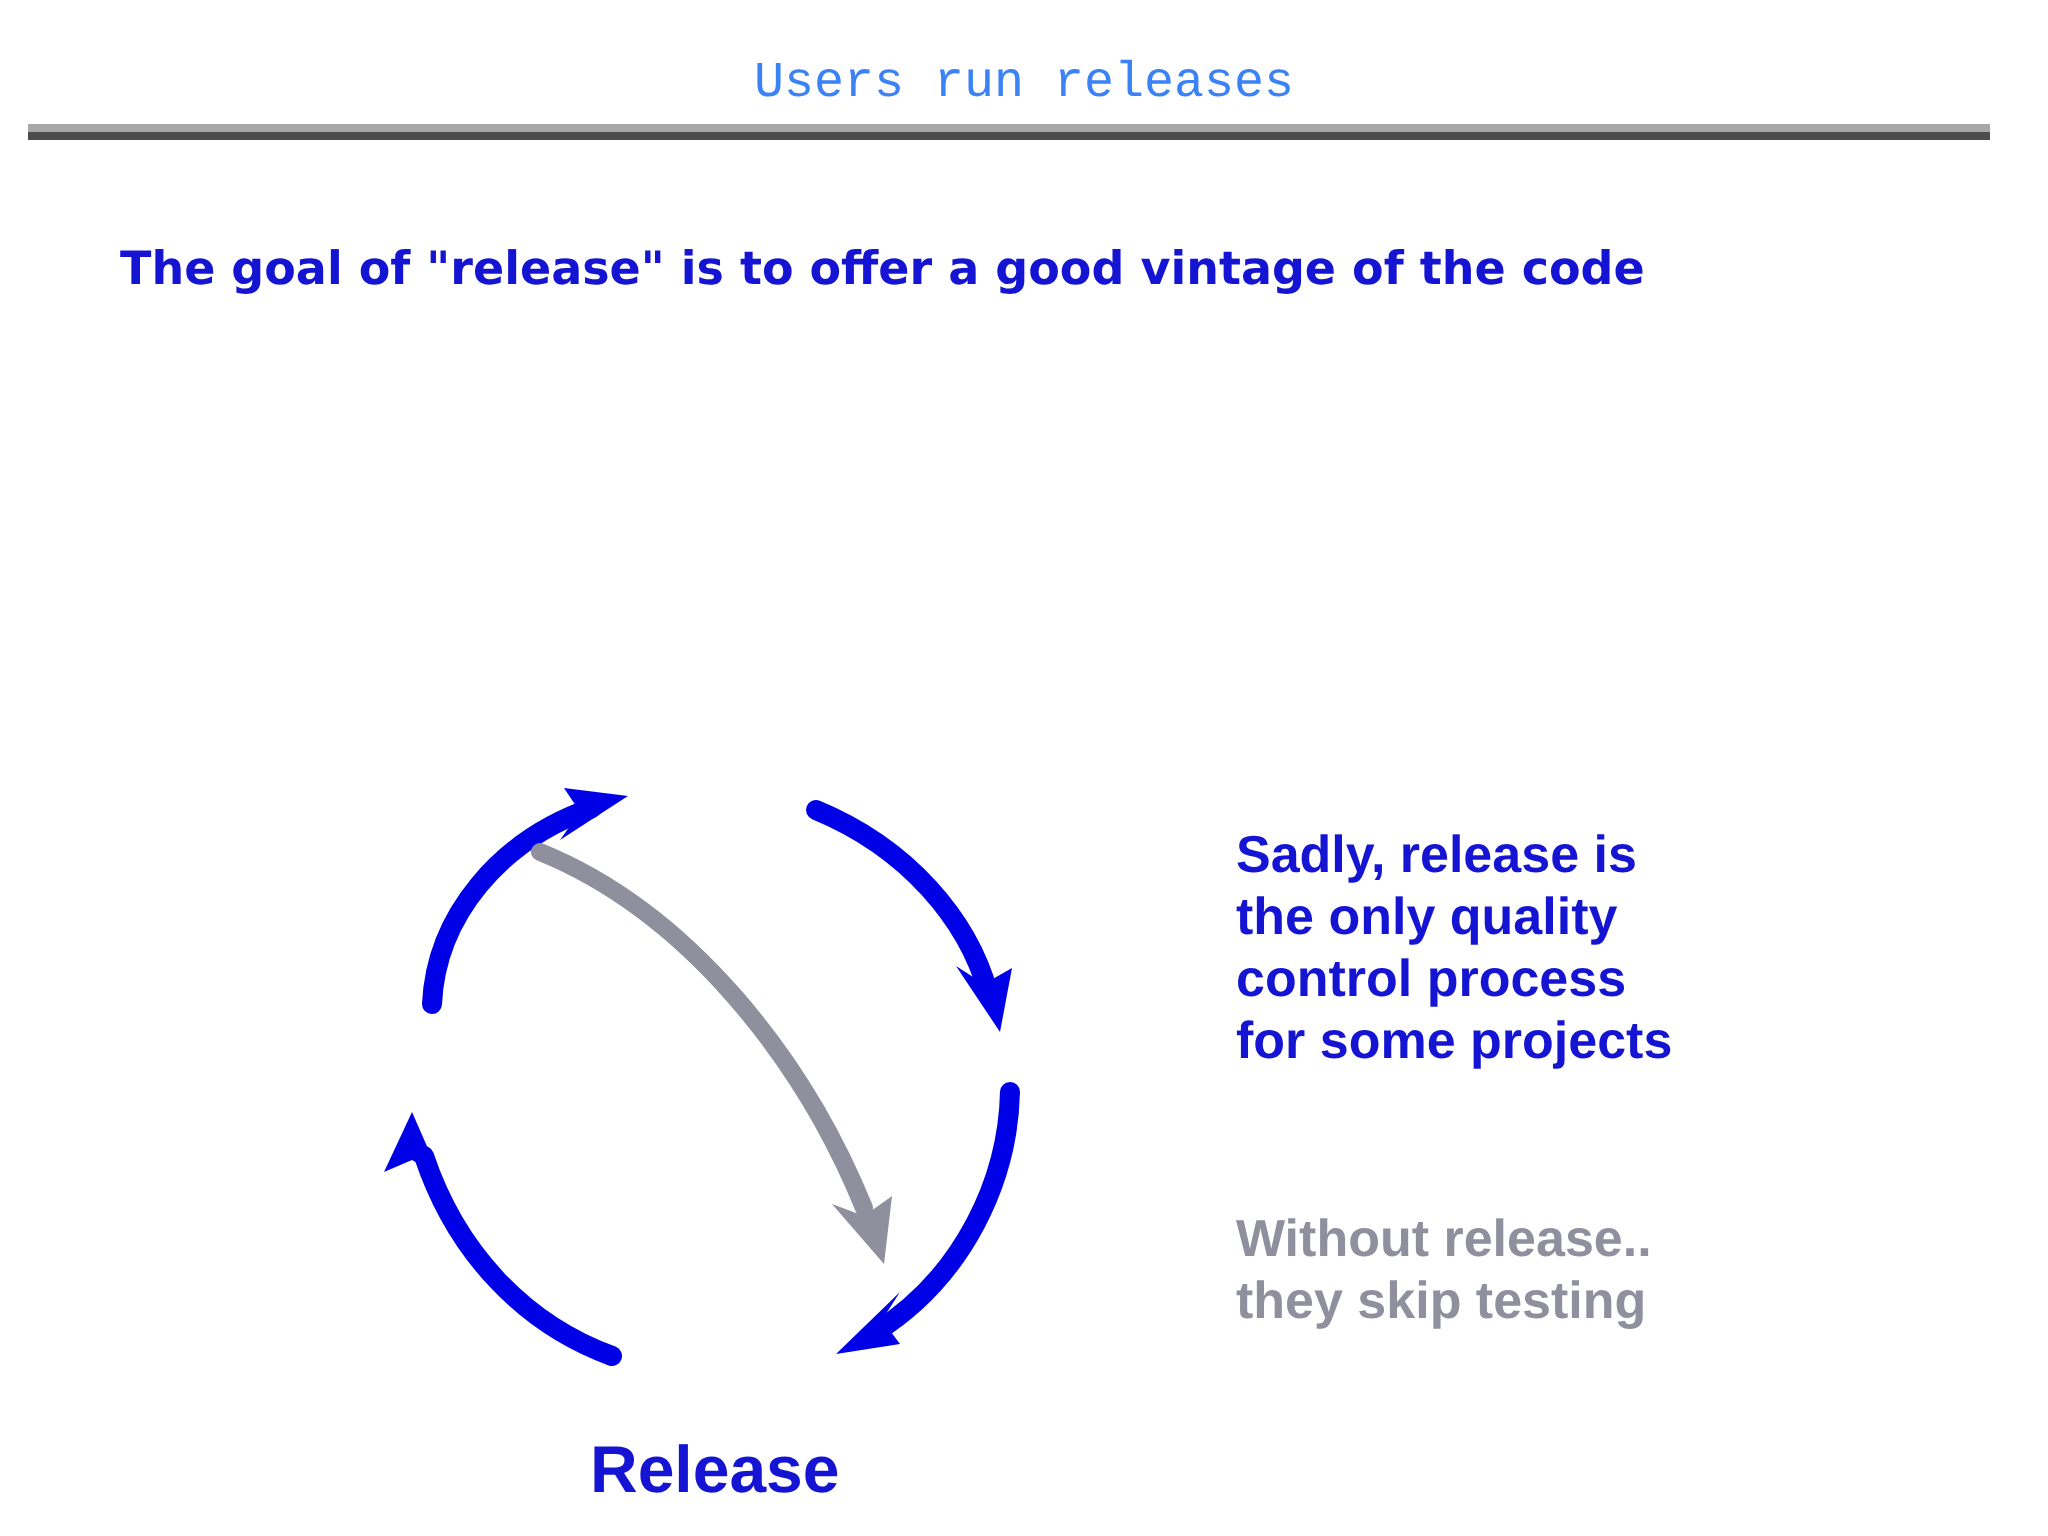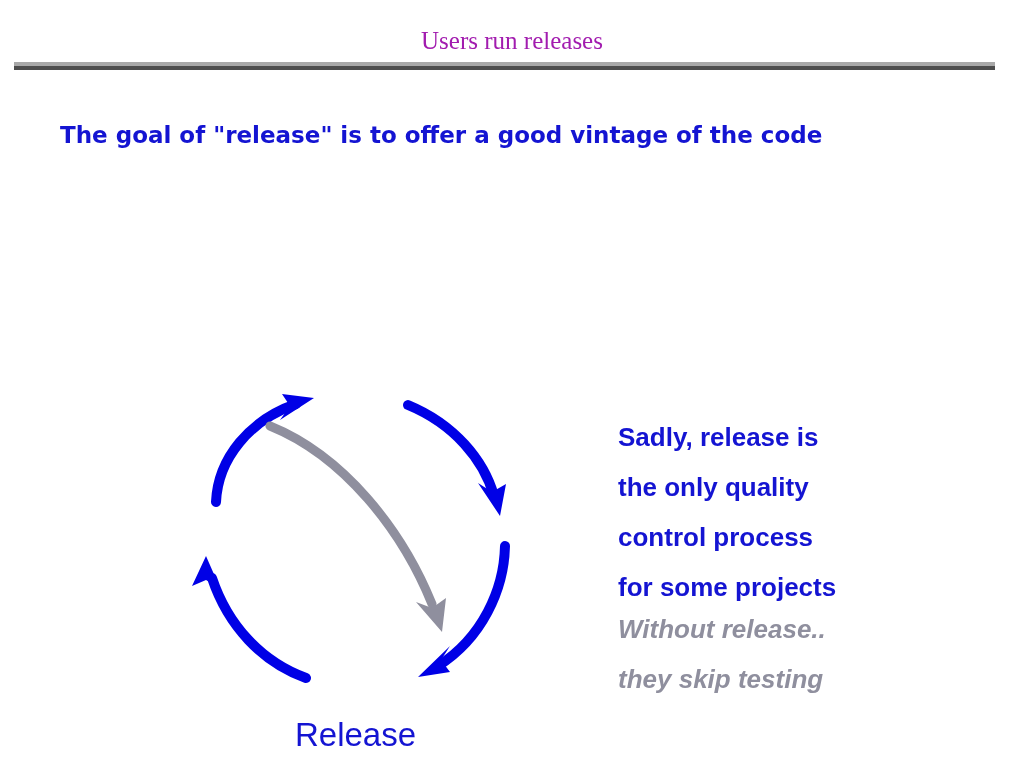--- a/index.html
+++ b/index.html
@@ -25,22 +25,22 @@
     background: #ffffff;
   }
 
   
   .slide-title {
     position: absolute;
     left: 0;
     top: 27px;
     width: 1024px;
     text-align: center;
-    color: #a21caf;
-    font-family: Liberation Serif, serif;
+    color: #3b82f6;
+    font-family: Liberation Mono, monospace;
     font-size: 25px;
     font-weight: 400;
     letter-spacing: 0px;
     white-space: nowrap;
   }
 
   .title-rule {
     position: absolute;
     left: 14px;
     top: 62px;
@@ -76,31 +76,30 @@
   #para-1 { top: 117px; }
   #para-2 { top: 202px; }
 
   
   .note {
     position: absolute;
     left: 618px;
     font-family: "Liberation Sans", sans-serif;
     font-size: 26px;
     font-weight: 700;
-    line-height: 50px;
+    line-height: 31px;
     white-space: pre-line;
   }
   #note-primary {
     top: 412px;
     color: #1414d2;
   }
   #note-secondary {
     top: 604px;
     color: #8f8f9e;
-    font-style: italic;
   }
 
   
   .diagram {
     position: absolute;
     left: 130px;
     top: 350px;
     width: 440px;
     height: 380px;
   }
@@ -109,21 +108,21 @@
     width: 440px;
     height: 380px;
     overflow: visible;
   }
 
   .node-label {
     position: absolute;
     color: #1414d2;
     font-family: "Liberation Sans", sans-serif;
     font-size: 33px;
-    font-weight: 400;
+    font-weight: 700;
     white-space: nowrap;
     line-height: 1;
   }
   #label-release     { left: 165px; top: 368px; }
 </style>
 </head>
 <body>
 
 <div class="slide">
 

